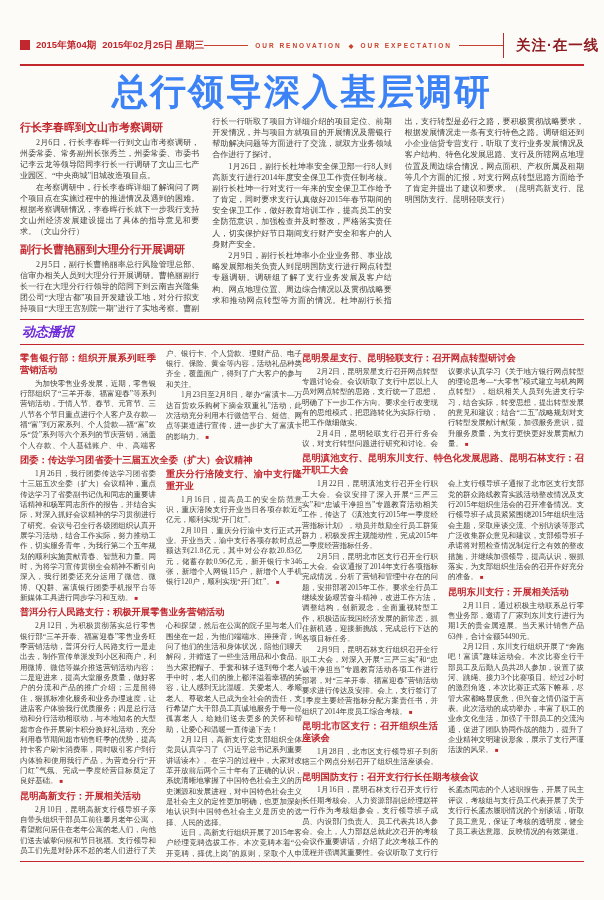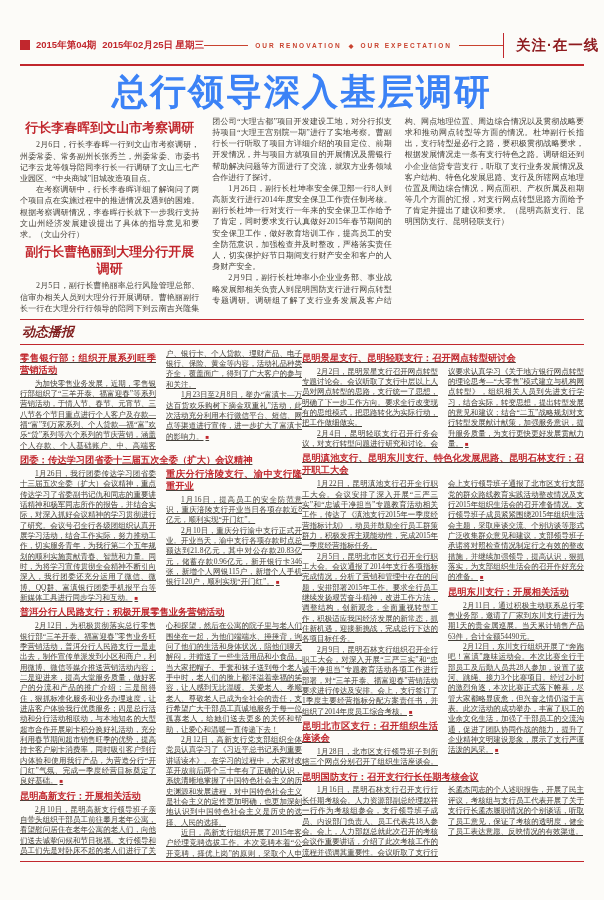--- a/index.html
+++ b/index.html
@@ -23,27 +23,27 @@
   .main-title{margin:7px 0 5px;text-align:center;font-family:"Liberation Sans",sans-serif;
               font-weight:900;font-size:36px;letter-spacing:2px;color:#3b82f6;line-height:1.05;}
   
   .art-title{margin:3px 0 2px;font-family:"Liberation Sans",sans-serif;font-weight:bold;
              color:#c1272d;line-height:1.28;break-after:avoid;}
   .art-par{margin:0;text-indent:2em;}
   .endmark{color:#c1272d;font-size:6px;margin-left:2px;}
   
   .top-section{height:200px;column-count:3;column-gap:13px;column-fill:auto;overflow:hidden;
                font-size:8px;line-height:1.4;text-align:justify;margin-top:2px;}
-  .top-section .art-title{text-align:center;font-size:13px;margin:4px 0 3px;}
+  .top-section .art-title{text-align:left;font-size:11px;margin:4px 0 3px;}
   
   .rule{border-top:1.5px solid #c1272d;}
   .rule-top{margin-top:3px;}
   .dyn-title{font-family:"Liberation Sans",sans-serif;font-weight:bold;font-style:italic;
-             font-size:13px;color:#7f1d1d;padding:3px 0 3px 2px;}
-  .dyn-body{display:flex;height:512px;overflow:hidden;margin-top:4px;text-decoration:underline;}
+             font-size:13px;color:#6d28d9;padding:3px 0 3px 2px;}
+  .dyn-body{display:flex;height:512px;overflow:hidden;margin-top:4px;}
   .dyn-group{flex:1;column-count:2;column-gap:10px;column-fill:auto;
              font-size:7.5px;line-height:1.38;text-align:justify;overflow:hidden;}
   .dyn-group .art-title{font-size:9.3px;margin:4px 0 2px;}
   .span-all{column-span:all;}
   .bottom-rule{margin-top:0;}
 </style>
 </head>
 <body>
 
 <div class="page">

